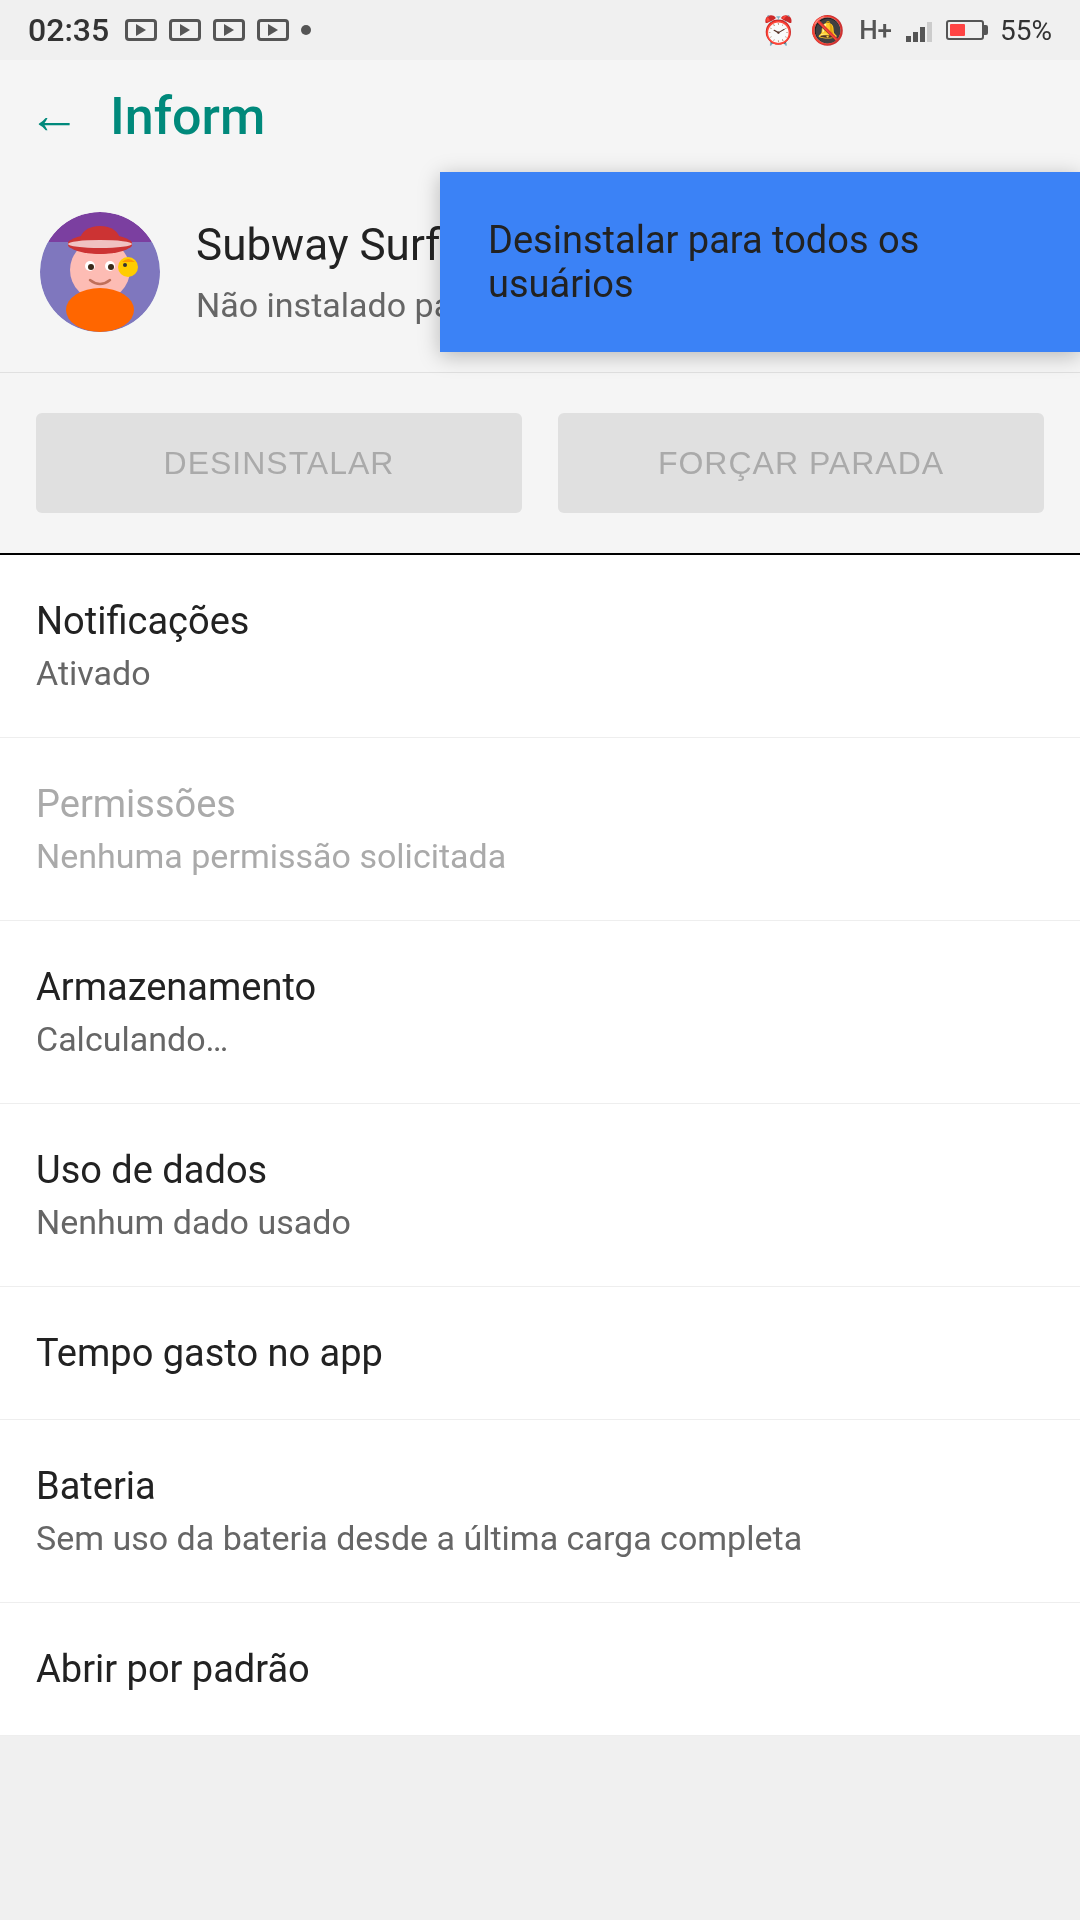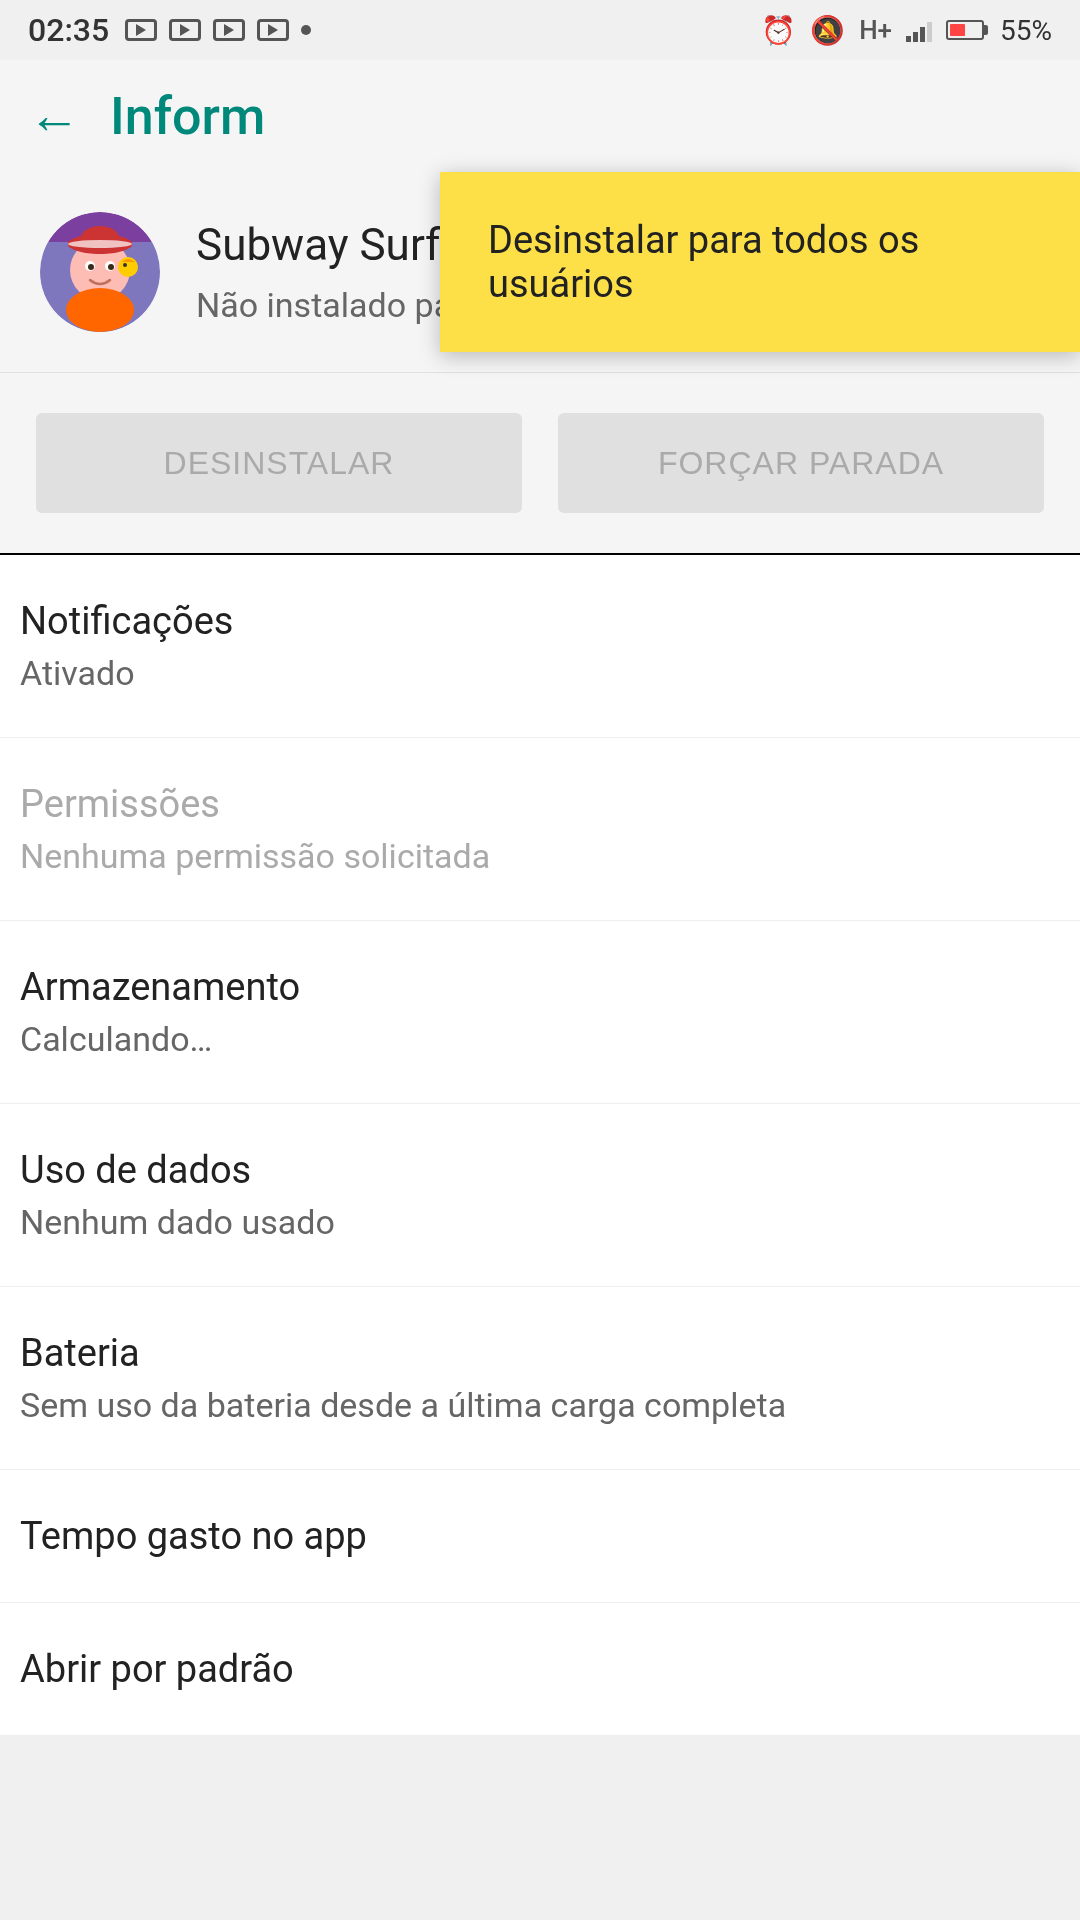--- a/index.html
+++ b/index.html
@@ -174,21 +174,21 @@
       font-weight: 500;
       overflow: hidden;
     }
 
     
     .dropdown-overlay {
       position: absolute;
       top: 172px;
       right: 0;
       width: 640px;
-      background: #fde047;
+      background: #3b82f6;
       box-shadow: 0 4px 20px rgba(0,0,0,0.25);
       z-index: 100;
       padding: 0;
     }
 
     .dropdown-item {
       padding: 46px 48px;
       font-size: 38px;
       color: #222;
       cursor: pointer;
@@ -258,21 +258,21 @@
       font-weight: 500;
       text-transform: uppercase;
     }
 
     
     .info-list {
       background: #ffffff;
     }
 
     .info-item {
-      padding: 44px 20px;
+      padding: 44px 36px;
       border-bottom: 1px solid #eeeeee;
       background: #ffffff;
     }
 
     .info-item-title {
       font-size: 38px;
       color: #222;
       font-weight: 400;
       margin-bottom: 10px;
     }
@@ -391,23 +391,23 @@
       <div class="info-item-value muted">Nenhuma permissão solicitada</div>
     </div>
     <div class="info-item">
       <div class="info-item-title">Armazenamento</div>
       <div class="info-item-value">Calculando…</div>
     </div>
     <div class="info-item">
       <div class="info-item-title">Uso de dados</div>
       <div class="info-item-value">Nenhum dado usado</div>
     </div>
+    <div class="info-item info-item-no-value">
+      <div class="info-item-title">Tempo gasto no app</div>
+    </div>
     <div class="info-item">
       <div class="info-item-title">Bateria</div>
       <div class="info-item-value">Sem uso da bateria desde a última carga completa</div>
     </div>
     <div class="info-item info-item-no-value">
-      <div class="info-item-title">Tempo gasto no app</div>
-    </div>
-    <div class="info-item info-item-no-value">
       <div class="info-item-title">Abrir por padrão</div>
     </div>
   </div>
 
 </body></html>

